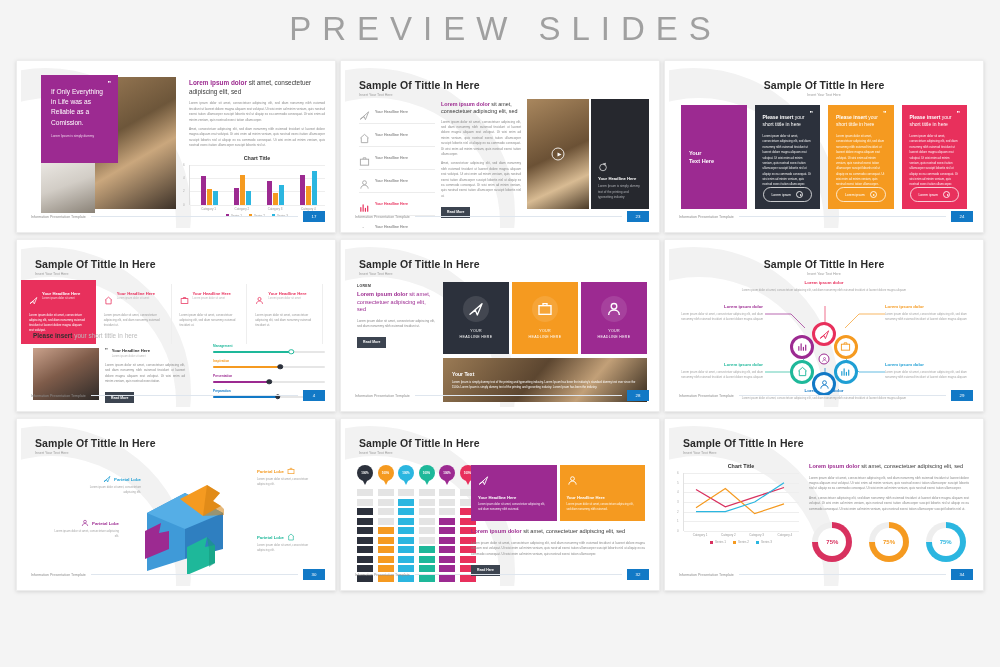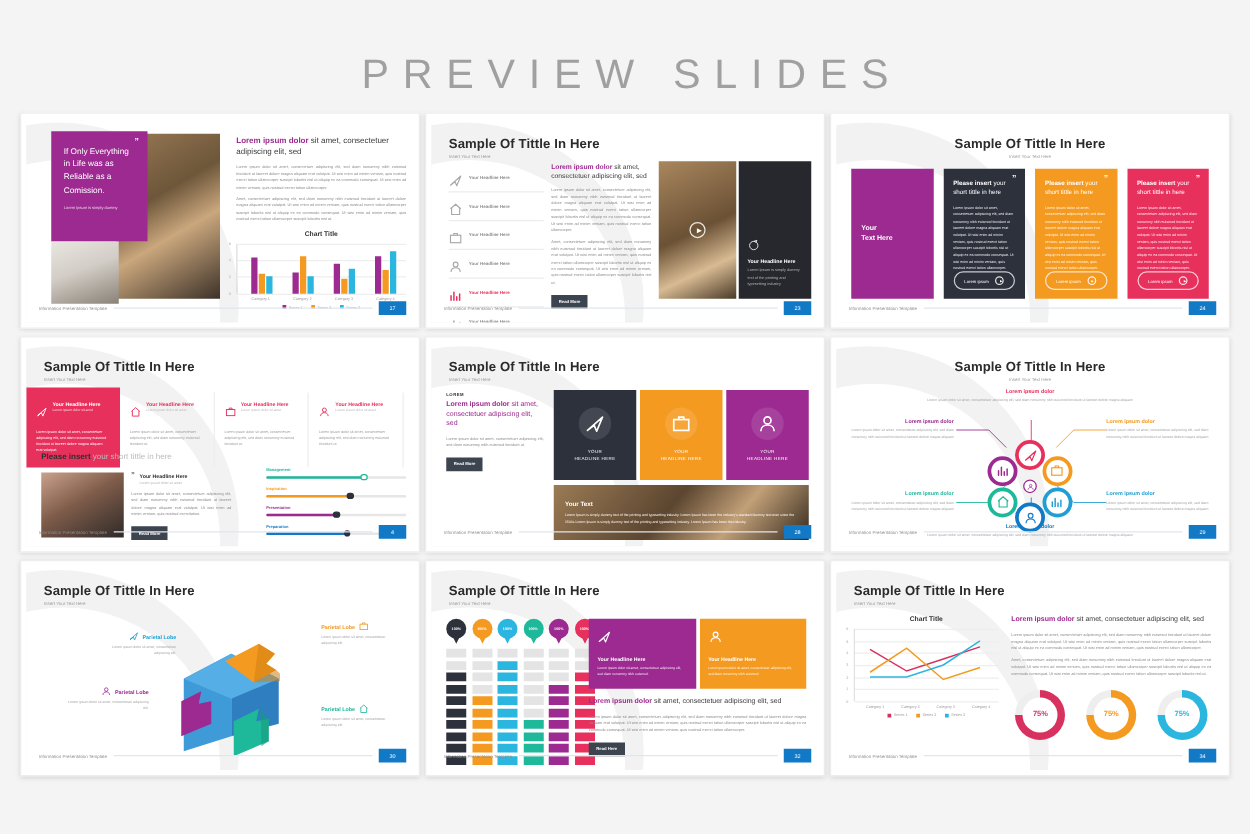--- a/index.html
+++ b/index.html
@@ -8,21 +8,21 @@
     background: #f4f4f4;
     font-family: "Liberation Sans", sans-serif;
     overflow: hidden;
   }
   .page-title {
     text-align: center;
     font-size: 33px;
     letter-spacing: 11px;
     color: #a0a0a0;
     font-weight: 400;
-    padding-top: 40px;
+    padding-top: 10px;
     padding-left: 11px;
   }
   .grid {
     display: grid;
     grid-template-columns: repeat(3, 320px);
     grid-template-rows: repeat(3, 173px);
     gap: 6px 4px;
     justify-content: center;
     margin-top: 12px;
   }

